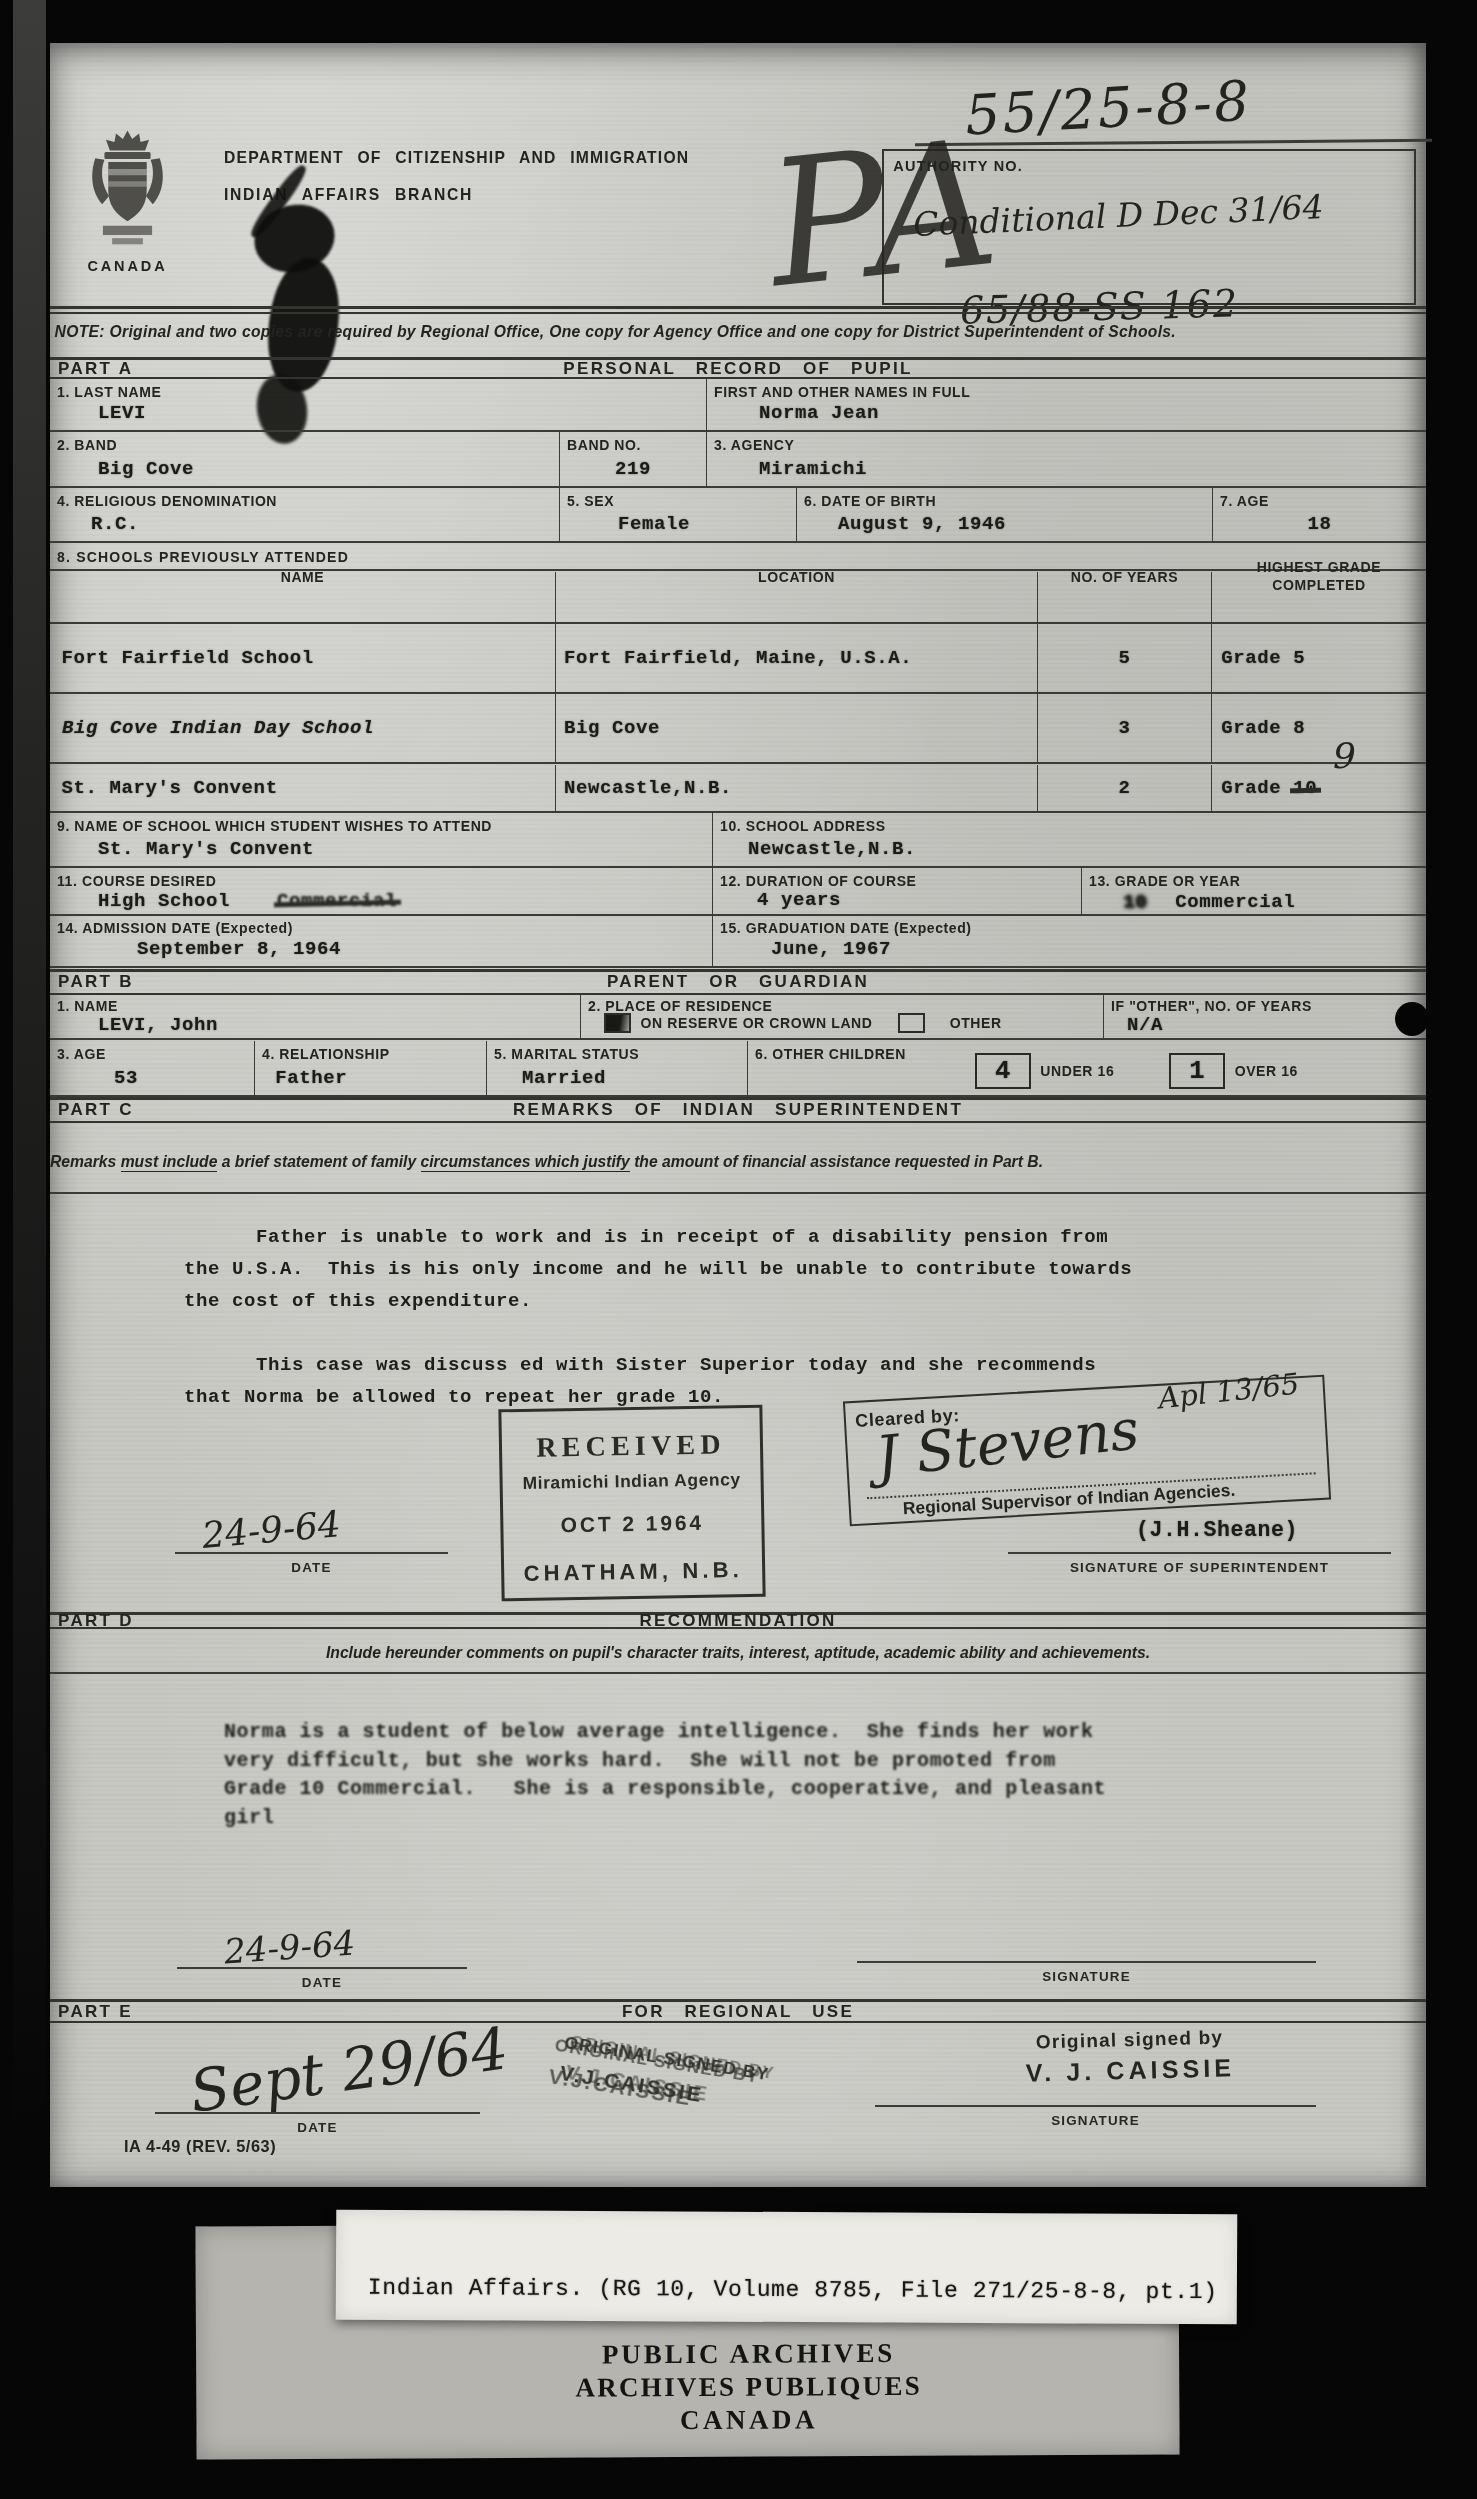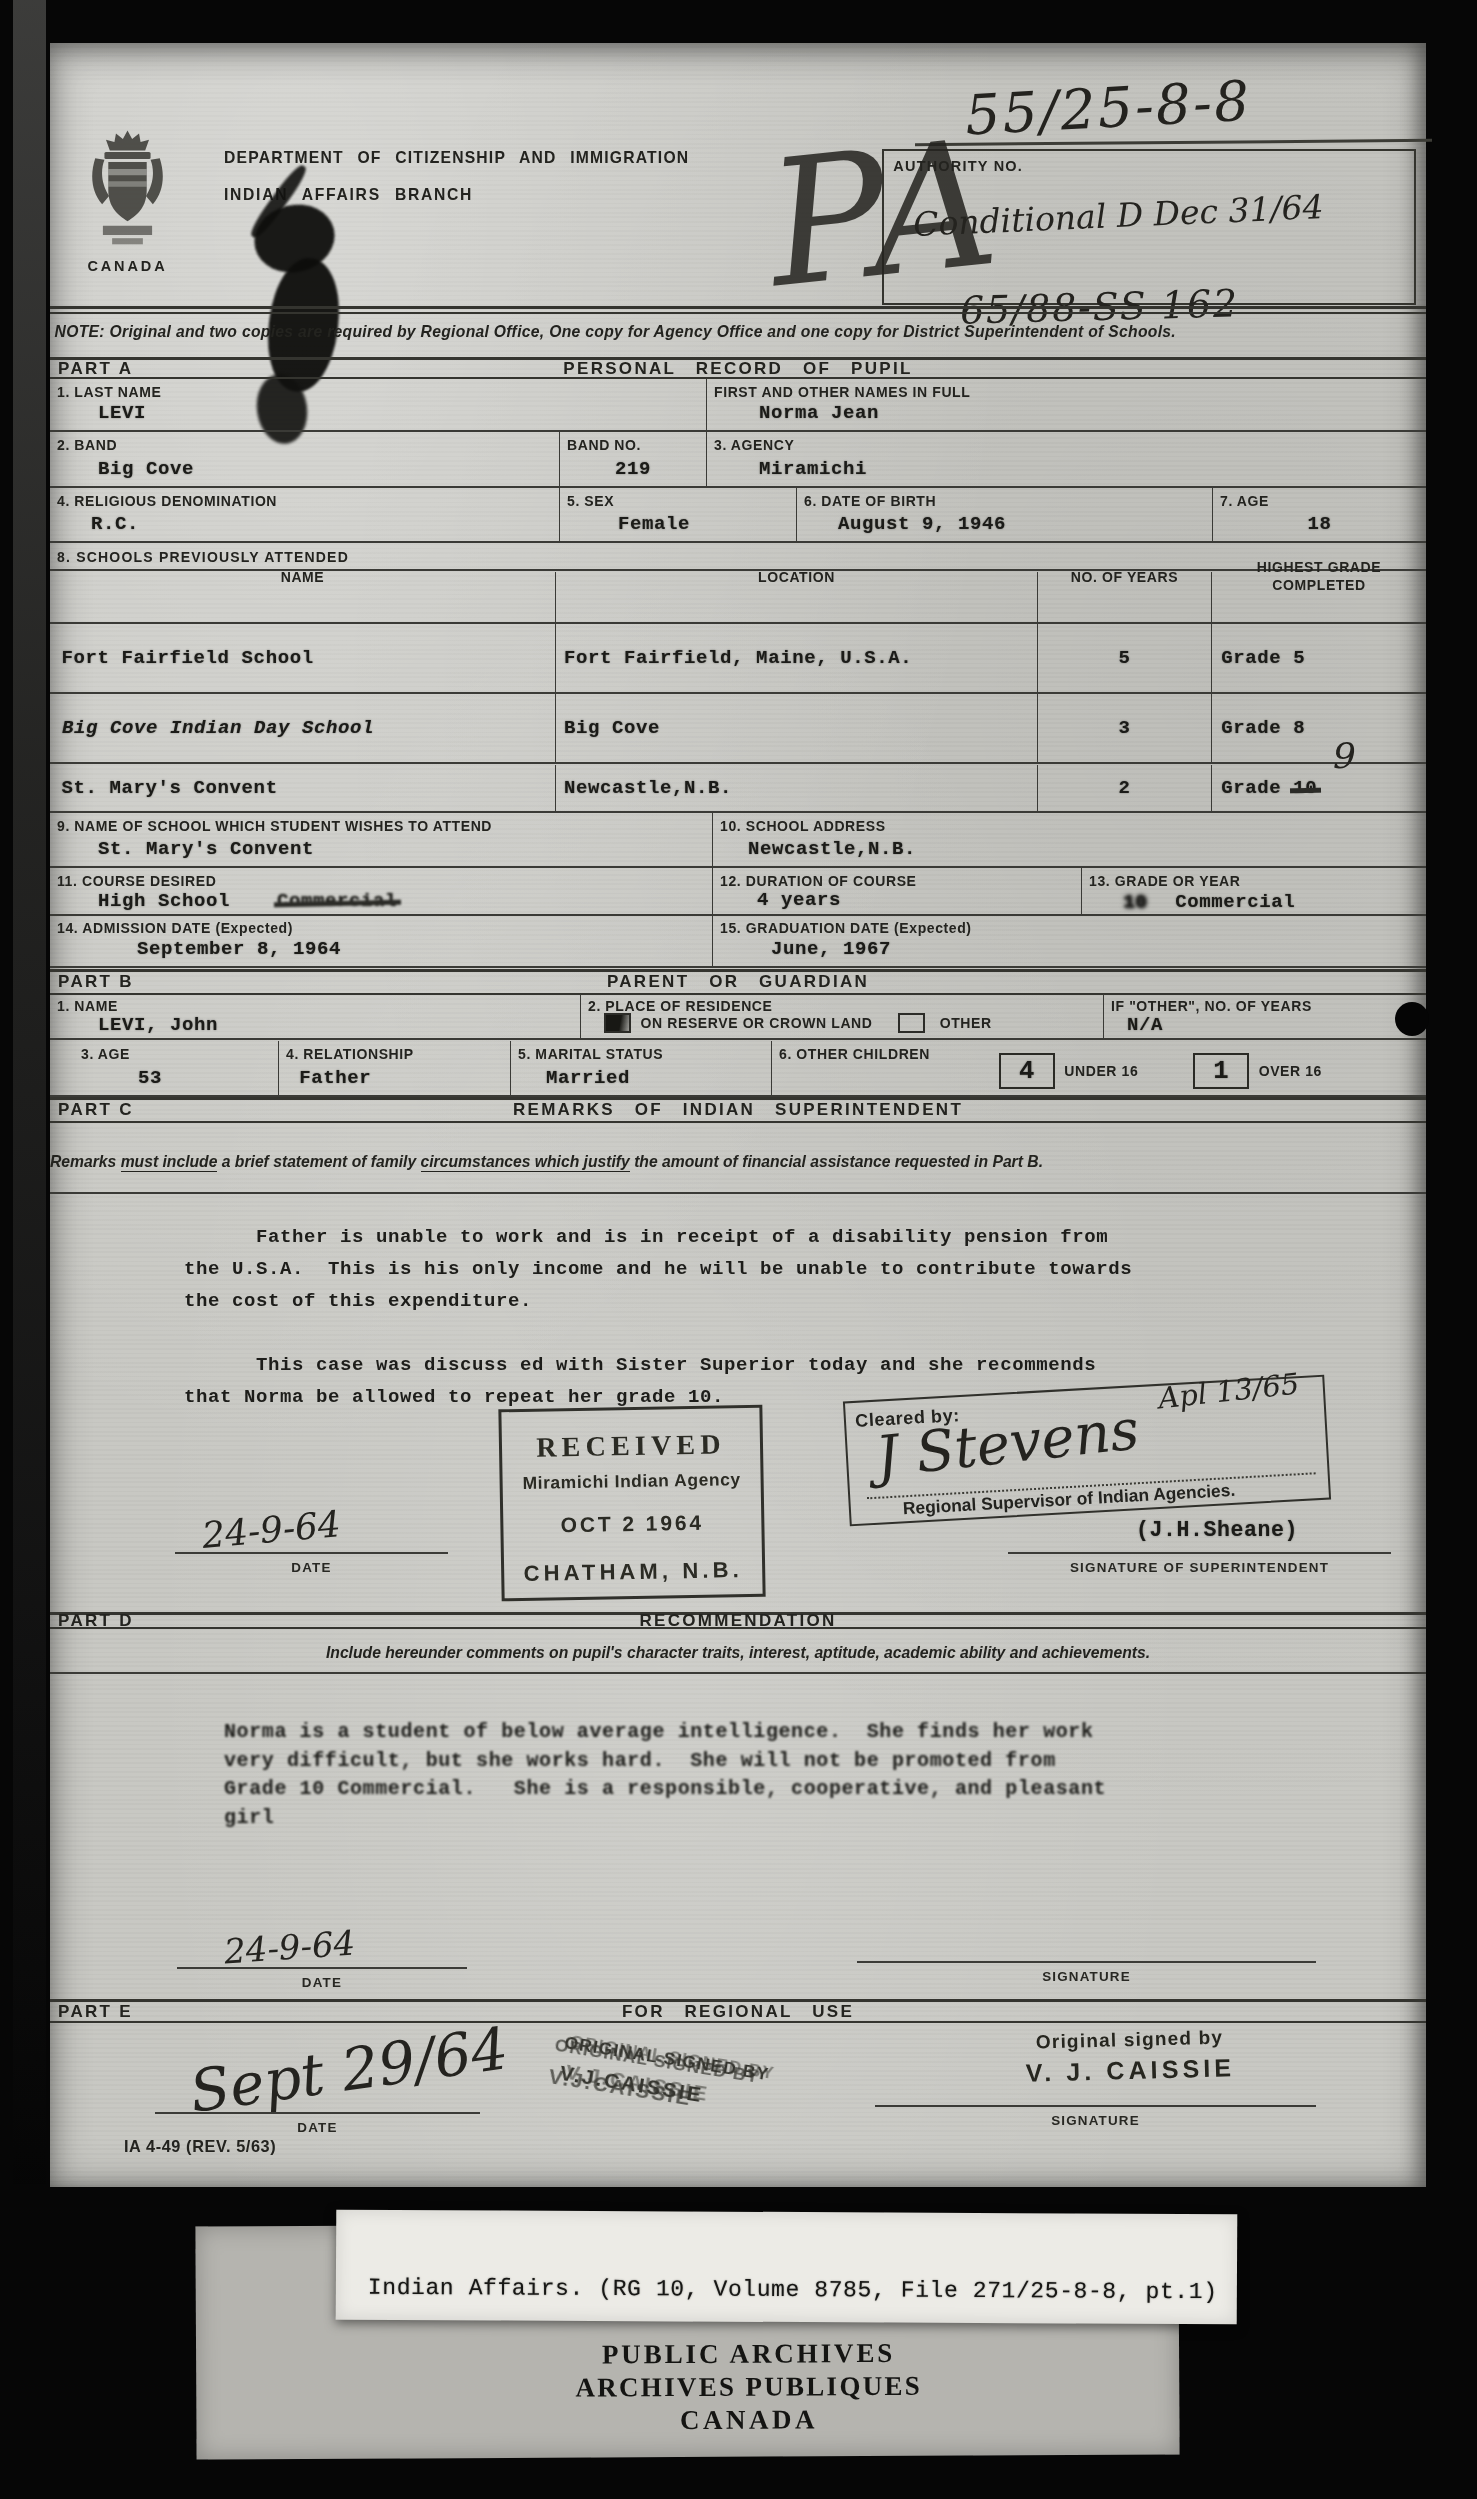--- a/index.html
+++ b/index.html
@@ -291,30 +291,30 @@
       <div class="cell" style="width:530px;">
         <span class="lbl" style="top:3.5px;">1. NAME</span>
         <span class="typed val" style="left:48px; bottom:2.3px;">LEVI, John</span>
       </div>
       <div class="cell" style="width:523px;">
         <span class="lbl" style="top:3.5px;">2. PLACE OF RESIDENCE</span>
         <span style="position:absolute; bottom:4.6px; left:23px; white-space:nowrap;">
           <span class="cb filled"></span>
           <span class="lbl" style="position:static; margin:0 23px 0 7px; vertical-align:middle;">ON RESERVE OR CROWN LAND</span>
           <span class="cb"></span>
-          <span class="lbl" style="position:static; margin-left:12px; vertical-align:middle;">OTHER</span>
+          <span class="lbl" style="position:static; margin-left:22px; vertical-align:middle;">OTHER</span>
         </span>
       </div>
       <div class="cell" style="flex:1;">
         <span class="lbl" style="top:3.5px; white-space:normal;">IF "OTHER", NO. OF YEARS</span>
         <span class="typed val" style="left:23px; bottom:2.3px;">N/A</span>
       </div>
     </div>
 
-    <div class="row" style="top:998px; height:56px;padding-left:24px;">
+    <div class="row" style="top:998px; height:56px;">
       <div class="cell" style="width:204px;">
         <span class="lbl">3. AGE</span>
         <span class="typed val" style="left:64px;">53</span>
       </div>
       <div class="cell" style="width:232px;">
         <span class="lbl">4. RELATIONSHIP</span>
         <span class="typed val" style="left:20.3px;">Father</span>
       </div>
       <div class="cell" style="width:261px;">
         <span class="lbl">5. MARITAL STATUS</span>

